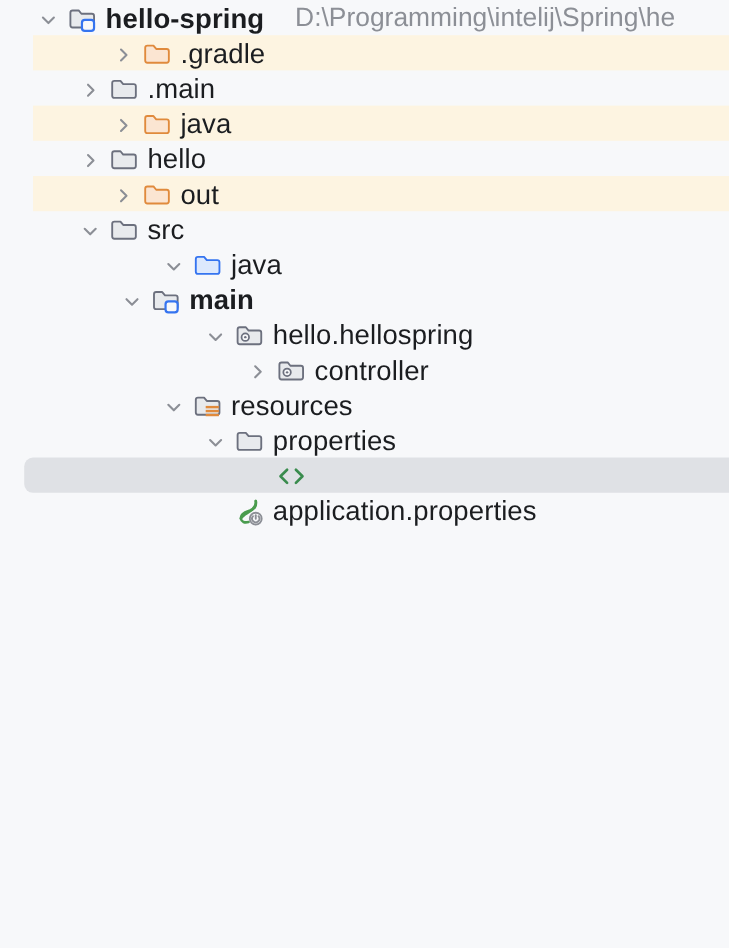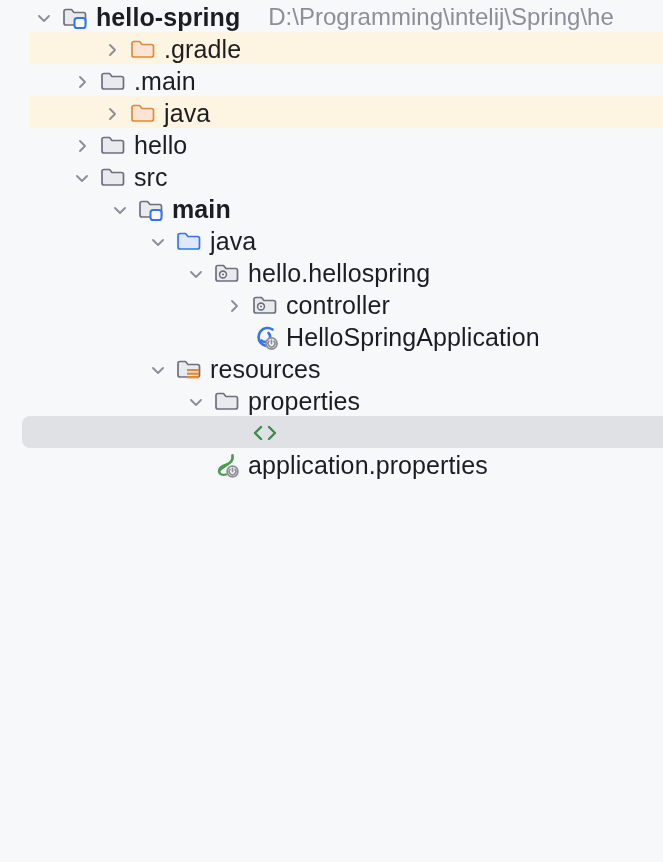--- a/index.html
+++ b/index.html
@@ -155,62 +155,76 @@
           <path d="M8 5 L13 10 L8 15" fill="none" stroke="#8C8F96" stroke-width="1.9" stroke-linecap="round" stroke-linejoin="round"></path>
         </svg>
       </span>
       <span class="icon">
         <svg width="30" height="30" viewBox="0 0 30 30" xmlns="http://www.w3.org/2000/svg">
           <path d="M4 9.5 A2 2 0 0 1 6 7.5 H11.5 L14 10.5 H23.5 A2 2 0 0 1 25.5 12.5 V21 A2 2 0 0 1 23.5 23 H6 A2 2 0 0 1 4 21 Z" fill="#E8EAED" stroke="#6C707E" stroke-width="1.7" stroke-linejoin="round"></path>
         </svg>
       </span>
       <span class="label">hello</span>
     </div>
+    <div class="row excluded">
+      <div class="indent" style="width: 68px;"></div>
+      <span class="twisty">
+        <svg width="20" height="20" viewBox="0 0 20 20" xmlns="http://www.w3.org/2000/svg">
+          <path d="M8 5 L13 10 L8 15" fill="none" stroke="#8C8F96" stroke-width="1.9" stroke-linecap="round" stroke-linejoin="round"></path>
+        </svg>
+      </span>
+      <span class="icon">
+        <svg width="30" height="30" viewBox="0 0 30 30" xmlns="http://www.w3.org/2000/svg">
+          <path d="M4 9.5 A2 2 0 0 1 6 7.5 H11.5 L14 10.5 H23.5 A2 2 0 0 1 25.5 12.5 V21 A2 2 0 0 1 23.5 23 H6 A2 2 0 0 1 4 21 Z" fill="#FBE5D2" stroke="#E08A3C" stroke-width="1.7" stroke-linejoin="round"></path>
+        </svg>
+      </span>
+      <span class="label">out</span>
+    </div>
     <div class="row">
       <div class="indent" style="width: 68px;"></div>
       <span class="twisty">
         <svg width="20" height="20" viewBox="0 0 20 20" xmlns="http://www.w3.org/2000/svg">
           <path d="M5 8 L10 13 L15 8" fill="none" stroke="#8C8F96" stroke-width="1.9" stroke-linecap="round" stroke-linejoin="round"></path>
         </svg>
       </span>
       <span class="icon">
         <svg width="30" height="30" viewBox="0 0 30 30" xmlns="http://www.w3.org/2000/svg">
           <path d="M4 9.5 A2 2 0 0 1 6 7.5 H11.5 L14 10.5 H23.5 A2 2 0 0 1 25.5 12.5 V21 A2 2 0 0 1 23.5 23 H6 A2 2 0 0 1 4 21 Z" fill="#E8EAED" stroke="#6C707E" stroke-width="1.7" stroke-linejoin="round"></path>
         </svg>
       </span>
       <span class="label">src</span>
     </div>
     <div class="row">
+      <div class="indent" style="width: 144px;"></div>
+      <span class="twisty">
+        <svg width="20" height="20" viewBox="0 0 20 20" xmlns="http://www.w3.org/2000/svg">
+          <path d="M5 8 L10 13 L15 8" fill="none" stroke="#8C8F96" stroke-width="1.9" stroke-linecap="round" stroke-linejoin="round"></path>
+        </svg>
+      </span>
+      <span class="icon">
+        <svg width="30" height="30" viewBox="0 0 30 30" xmlns="http://www.w3.org/2000/svg">
+          <path d="M4 9.5 A2 2 0 0 1 6 7.5 H11.5 L14 10.5 H23.5 A2 2 0 0 1 25.5 12.5 V21 A2 2 0 0 1 23.5 23 H6 A2 2 0 0 1 4 21 Z" fill="#DDE9FD" stroke="#3574F0" stroke-width="1.7" stroke-linejoin="round"></path>
+        </svg>
+      </span>
+      <span class="label">java</span>
+    </div>
+    <div class="row">
       <div class="indent" style="width: 106px;"></div>
       <span class="twisty">
         <svg width="20" height="20" viewBox="0 0 20 20" xmlns="http://www.w3.org/2000/svg">
           <path d="M5 8 L10 13 L15 8" fill="none" stroke="#8C8F96" stroke-width="1.9" stroke-linecap="round" stroke-linejoin="round"></path>
         </svg>
       </span>
       <span class="icon">
         <svg width="30" height="30" viewBox="0 0 30 30" xmlns="http://www.w3.org/2000/svg">
           <path d="M4 9.5 A2 2 0 0 1 6 7.5 H11.5 L14 10.5 H23.5 A2 2 0 0 1 25.5 12.5 V21 A2 2 0 0 1 23.5 23 H6 A2 2 0 0 1 4 21 Z" fill="#E8EAED" stroke="#6C707E" stroke-width="1.7" stroke-linejoin="round"></path>
           <rect x="14.5" y="16" width="11" height="10" rx="2.6" fill="#F7F8FA" stroke="#3574F0" stroke-width="2"></rect>
         </svg>
       </span>
       <span class="label bold">main</span>
-    </div>
-    <div class="row">
-      <div class="indent" style="width: 144px;"></div>
-      <span class="twisty">
-        <svg width="20" height="20" viewBox="0 0 20 20" xmlns="http://www.w3.org/2000/svg">
-          <path d="M5 8 L10 13 L15 8" fill="none" stroke="#8C8F96" stroke-width="1.9" stroke-linecap="round" stroke-linejoin="round"></path>
-        </svg>
-      </span>
-      <span class="icon">
-        <svg width="30" height="30" viewBox="0 0 30 30" xmlns="http://www.w3.org/2000/svg">
-          <path d="M4 9.5 A2 2 0 0 1 6 7.5 H11.5 L14 10.5 H23.5 A2 2 0 0 1 25.5 12.5 V21 A2 2 0 0 1 23.5 23 H6 A2 2 0 0 1 4 21 Z" fill="#DDE9FD" stroke="#3574F0" stroke-width="1.7" stroke-linejoin="round"></path>
-        </svg>
-      </span>
-      <span class="label">java</span>
     </div>
     <div class="row">
       <div class="indent" style="width: 182px;"></div>
       <span class="twisty">
         <svg width="20" height="20" viewBox="0 0 20 20" xmlns="http://www.w3.org/2000/svg">
           <path d="M5 8 L10 13 L15 8" fill="none" stroke="#8C8F96" stroke-width="1.9" stroke-linecap="round" stroke-linejoin="round"></path>
         </svg>
       </span>
       <span class="icon">
         <svg width="30" height="30" viewBox="0 0 30 30" xmlns="http://www.w3.org/2000/svg">
@@ -229,34 +243,20 @@
         </svg>
       </span>
       <span class="icon">
         <svg width="30" height="30" viewBox="0 0 30 30" xmlns="http://www.w3.org/2000/svg">
           <path d="M4 9.5 A2 2 0 0 1 6 7.5 H11.5 L14 10.5 H23.5 A2 2 0 0 1 25.5 12.5 V21 A2 2 0 0 1 23.5 23 H6 A2 2 0 0 1 4 21 Z" fill="#E8EAED" stroke="#6C707E" stroke-width="1.7" stroke-linejoin="round"></path>
           <circle cx="11" cy="16.5" r="3.4" fill="#F7F8FA" stroke="#6C707E" stroke-width="1.6"></circle>
           <circle cx="11" cy="16.5" r="1.1" fill="#6C707E"></circle>
         </svg>
       </span>
       <span class="label">controller</span>
-    </div>
-    <div class="row">
-      <div class="indent" style="width: 220px;"></div>
-      <span class="twisty"></span>
-      <span class="icon">
-        <svg width="30" height="30" viewBox="0 0 30 30" xmlns="http://www.w3.org/2000/svg">
-          <path d="M22.5 7.5 A9 9 0 1 0 22.5 22.5" fill="none" stroke="#3574F0" stroke-width="2.6" stroke-linecap="round"></path>
-          <path d="M18.5 11 A5 5 0 1 1 11.5 18.5" fill="none" stroke="#3574F0" stroke-width="2.6" stroke-linecap="round"></path>
-          <circle cx="21.5" cy="21.5" r="5.6" fill="#F7F8FA" stroke="#8C8F96" stroke-width="1.7"></circle>
-          <path d="M21.5 18.2 V21.6" stroke="#8C8F96" stroke-width="1.7" stroke-linecap="round"></path>
-          <path d="M24 19.2 A3.4 3.4 0 1 1 19 19.2" fill="none" stroke="#8C8F96" stroke-width="1.7" stroke-linecap="round"></path>
-        </svg>
-      </span>
-      <span class="label">HelloSpringApplication</span>
     </div>
     <div class="row">
       <div class="indent" style="width: 144px;"></div>
       <span class="twisty">
         <svg width="20" height="20" viewBox="0 0 20 20" xmlns="http://www.w3.org/2000/svg">
           <path d="M5 8 L10 13 L15 8" fill="none" stroke="#8C8F96" stroke-width="1.9" stroke-linecap="round" stroke-linejoin="round"></path>
         </svg>
       </span>
       <span class="icon">
         <svg width="30" height="30" viewBox="0 0 30 30" xmlns="http://www.w3.org/2000/svg">

